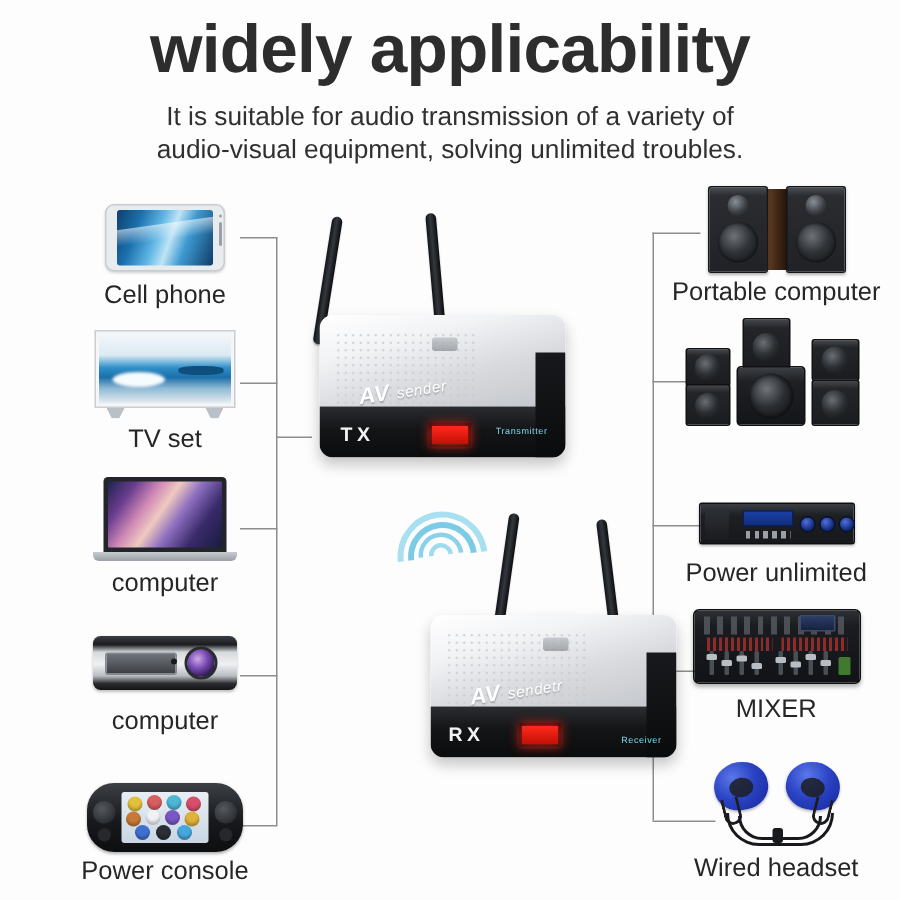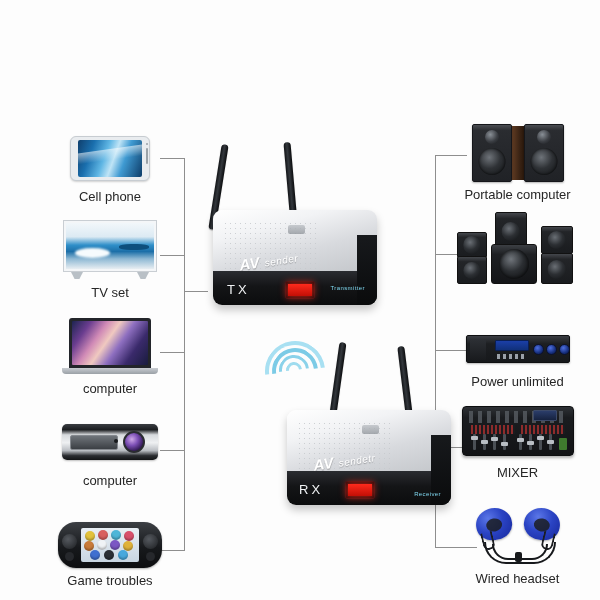--- a/index.html
+++ b/index.html
@@ -25,21 +25,21 @@
 
   
   .ln{position:absolute;background:#8e8e8e;}
   .vbus{width:1px;}
   .hbr{height:1px;}
 
   
   .item{position:absolute;}
   .item .cap{
     position:absolute;left:0;width:100%;text-align:center;
-    font-size:13px;line-height:18px;color:#262626;white-space:nowrap;
+    font-size:17px;line-height:18px;color:#262626;white-space:nowrap;
   }
   .cap2{line-height:17px;}
   .art{position:absolute;left:50%;transform:translateX(-50%);}
 
   
   .phone{width:80px;height:45px;border-radius:6px;background:#e9ecef;
     border:1px solid #c7ccd1;box-shadow:0 1px 2px rgba(0,0,0,.18);padding:3px 7px;box-sizing:border-box;}
   .phone .scr{width:100%;height:100%;border-radius:2px;
     background:linear-gradient(110deg,#0f3f6d 0%,#1a6fae 22%,#5fb6e4 42%,#bfe4f6 55%,#3f9ad2 70%,#0d3c68 100%);
     position:relative;overflow:hidden;}
@@ -183,21 +183,21 @@
   .body .logo{position:absolute;left:46%;top:16%;width:17px;height:9px;border-radius:2px;
     background:linear-gradient(180deg,#b9bdc2,#8d9298);opacity:.75;}
   .body .brand{position:absolute;left:16%;top:44%;font-size:15px;font-style:italic;font-weight:bold;
     color:#ffffff;text-shadow:0 1px 1px rgba(0,0,0,.28);transform:rotate(-9deg);letter-spacing:.5px;
     white-space:nowrap;}
   .body .brand small{font-size:10px;font-weight:normal;}
   .body .front{position:absolute;left:0;bottom:0;width:100%;height:36%;
     background:linear-gradient(180deg,#2a2c30 0%,#141517 45%,#0b0c0d 100%);}
   .body .side{position:absolute;right:0;top:26%;width:12%;height:74%;
     background:linear-gradient(180deg,#17191c,#0a0b0c);}
-  .txt-id{position:absolute;color:#f0f2f4;font-size:13px;font-weight:normal;letter-spacing:3px;text-align:right;}
+  .txt-id{position:absolute;color:#f0f2f4;font-size:13px;font-weight:bold;letter-spacing:3px;text-align:right;}
   .lcd{position:absolute;border-radius:2px;background:#12080a;
     border:1px solid #2a1214;box-sizing:border-box;padding:2px;}
   .lcd i{display:block;width:100%;height:100%;
     background:linear-gradient(180deg,#ff2a1c,#c20f06);
     box-shadow:0 0 7px 2px rgba(255,45,28,.65);}
   .role{position:absolute;color:#7fd7ef;font-size:6px;letter-spacing:.4px;white-space:nowrap;}
 
   
   .wifi{position:absolute;}
   .wifi span{position:absolute;border:3px solid #9fdcef;border-radius:50%;
@@ -205,20 +205,25 @@
   .wifi .w1{left:22px;top:22px;width:10px;height:10px;}
   .wifi .w2{left:15px;top:15px;width:24px;height:24px;border-width:3.5px;border-color:#8ad2ea transparent transparent #8ad2ea;}
   .wifi .w3{left:8px;top:8px;width:38px;height:38px;border-width:4px;border-color:#7ccbe6 transparent transparent #7ccbe6;}
   .wifi .w4{left:1px;top:1px;width:52px;height:52px;border-width:4px;border-color:#a8e0f2 transparent transparent #a8e0f2;}
 </style>
 </head>
 <body>
 
 <div id="stage">
 
+  <div class="title">widely applicability</div>
+  <div class="subtitle">
+    <div>It is suitable for audio transmission of a variety of</div>
+    <div>audio-visual equipment, solving unlimited troubles.</div>
+  </div>
 
   <div class="ln vbus" style="left:184px;top:158px;height:392px;"></div>
   <div class="ln hbr" style="left:160px;top:158px;width:25px;"></div>
   <div class="ln hbr" style="left:160px;top:255px;width:25px;"></div>
   <div class="ln hbr" style="left:160px;top:352px;width:25px;"></div>
   <div class="ln hbr" style="left:160px;top:450px;width:25px;"></div>
   <div class="ln hbr" style="left:160px;top:550px;width:25px;"></div>
   <div class="ln hbr" style="left:184px;top:291px;width:24px;"></div>
 
   <div class="item" style="left:45px;top:136px;width:130px;height:72px;">
@@ -277,21 +282,21 @@
         <div class="ic" style="left:43px;top:3px;background:#d84f6b;"></div>
         <div class="ic" style="left:3px;top:13px;background:#c87a3a;"></div>
         <div class="ic" style="left:16px;top:12px;background:#f0f3f6;"></div>
         <div class="ic" style="left:29px;top:12px;background:#7b57c4;"></div>
         <div class="ic" style="left:42px;top:13px;background:#e0b23a;"></div>
         <div class="ic" style="left:9px;top:22px;background:#3f6fd0;"></div>
         <div class="ic" style="left:23px;top:22px;background:#2b2f35;"></div>
         <div class="ic" style="left:37px;top:22px;background:#47a8dd;"></div>
       </div>
     </div>
-    <div class="cap" style="top:50px;">Game troubles</div>
+    <div class="cap" style="top:50px;">Power console</div>
   </div>
 
   <div class="ln vbus" style="left:435px;top:155px;height:392px;"></div>
   <div class="ln hbr" style="left:435px;top:155px;width:32px;"></div>
   <div class="ln hbr" style="left:435px;top:254px;width:32px;"></div>
   <div class="ln hbr" style="left:435px;top:350px;width:32px;"></div>
   <div class="ln hbr" style="left:435px;top:447px;width:32px;"></div>
   <div class="ln hbr" style="left:435px;top:547px;width:42px;"></div>
   <div class="ln hbr" style="left:411px;top:414px;width:25px;"></div>
   <div class="ln hbr" style="left:411px;top:449px;width:25px;"></div>

